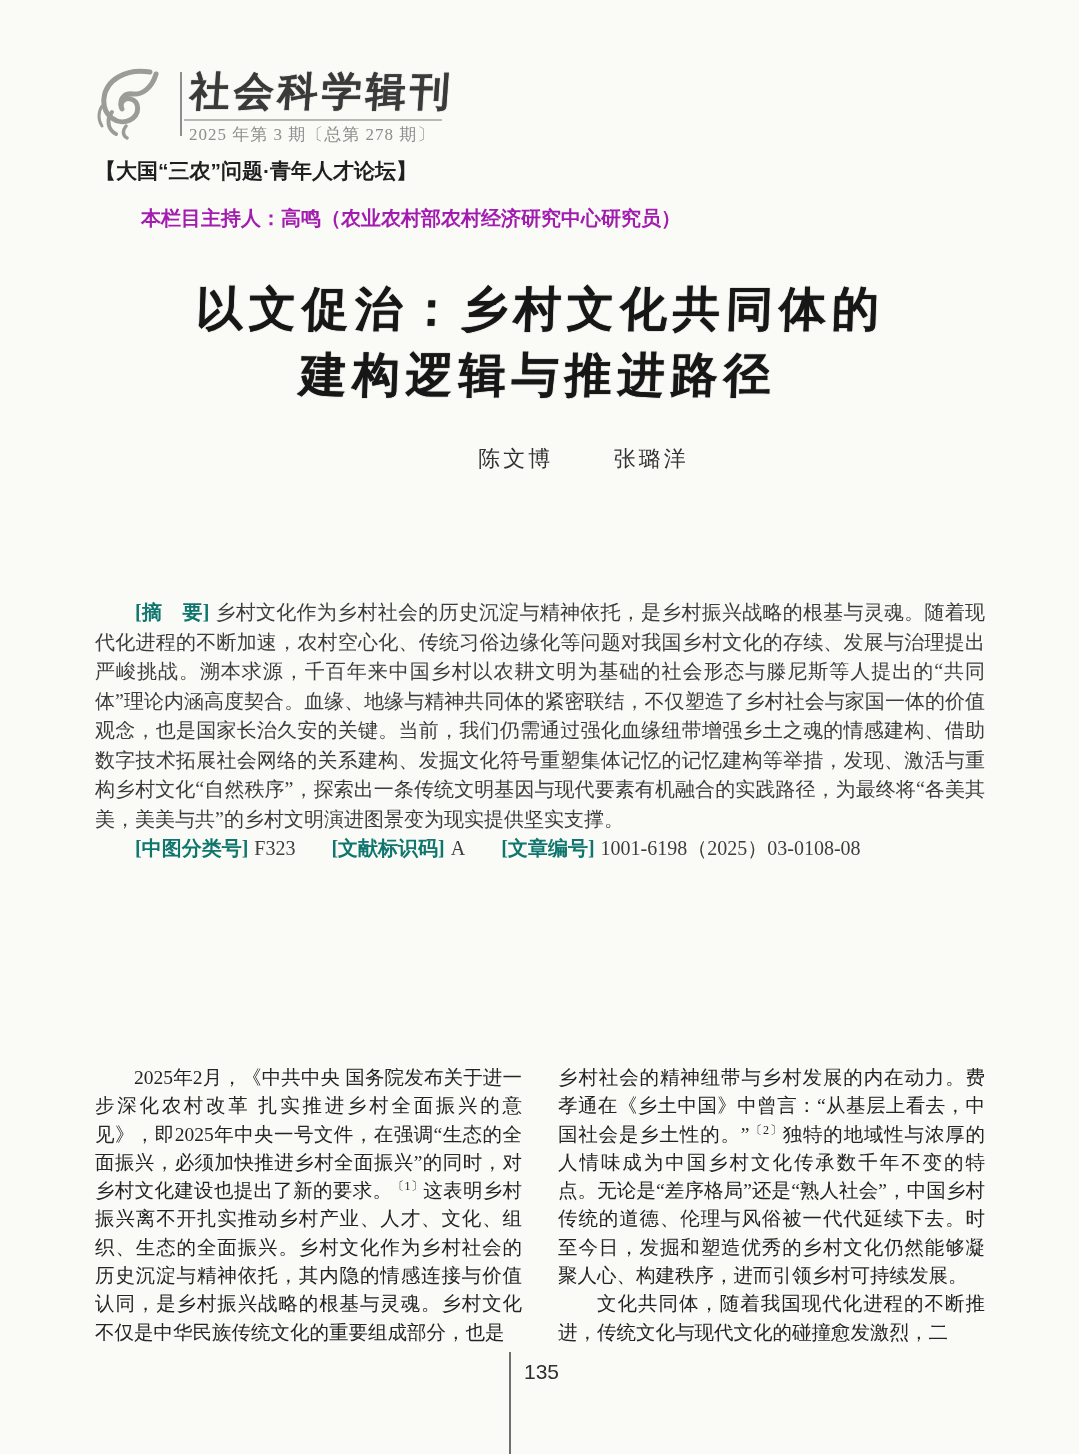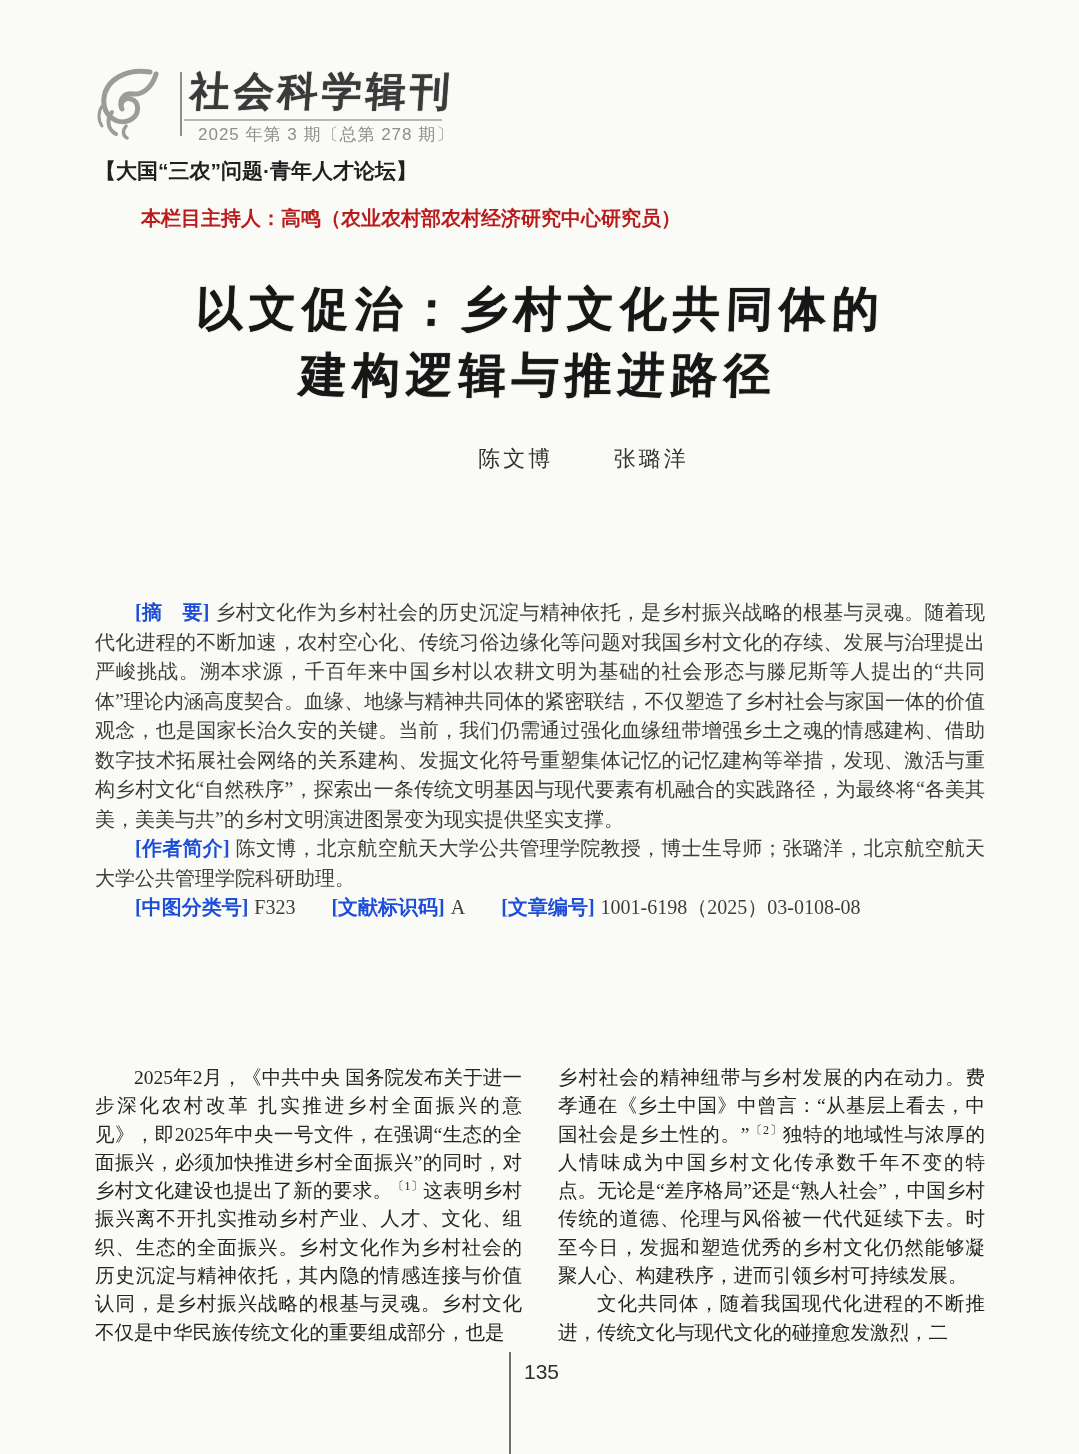--- a/index.html
+++ b/index.html
@@ -20,35 +20,34 @@
     left: 190px; top: 64px; width: 420px;
     font-size: 40px; font-weight: 900; letter-spacing: 4px;
     color: #3a3a3a; transform: skewX(-4deg);
     text-shadow: 0 0 1px #3a3a3a;
     white-space: nowrap;
   }
   .masthead-rule { left: 184px; top: 119px; width: 258px; height: 2px; background: #b8b8b6; }
   .issue-line {
     left: 189px; top: 123px;
     font-size: 17px; color: #8d8d8b; letter-spacing: 1px;
-    font-family: Liberation Sans, sans-serif;
+    font-family: Liberation Serif, serif;
     white-space: nowrap;
-    margin-left: 9px;
   }
 
   
   .section-header {
     left: 95px; top: 157px;
     font-size: 21px; font-weight: bold; color: #1f1f1f;
     font-family: "Liberation Sans", "DejaVu Sans", sans-serif;
     white-space: nowrap;
   }
   .host-line {
     left: 141px; top: 205px;
-    font-size: 20px; font-weight: bold; color: #b91c1c;
+    font-size: 20px; font-weight: bold; color: #a21caf;
     font-family: "Liberation Sans", "DejaVu Sans", sans-serif;
     white-space: nowrap;
   }
 
   
   .article-title {
     left: 0; top: 276px; width: 1079px;
     text-align: center;
     font-size: 47px; font-weight: 900; letter-spacing: 6px;
     line-height: 66px; color: #171717;
@@ -61,21 +60,21 @@
   }
   .authors .author { margin: 0 26px; }
 
   
   .meta-block {
     left: 95px; top: 598px; width: 890px;
     font-size: 20px; line-height: 29.5px; color: #3d3d3d;
     text-align: justify;
   }
   .meta-block p { margin: 0; text-indent: 2em; }
-  .meta-label { font-weight: bold; color: #1d4ed8; margin-right: 6px; }
+  .meta-label { font-weight: bold; color: #0f766e; margin-right: 6px; }
   .meta-gap { margin-left: 34px; }
   .meta-val { margin-right: 2px; }
 
   
   .body-columns {
     left: 95px; top: 1064px; width: 890px;
     display: flex; gap: 36px;
     font-size: 19.5px; line-height: 28.3px; color: #242424;
     text-align: justify;
   }
@@ -122,23 +121,20 @@
   <div class="abs authors">
     <span class="author">陈文博</span>
     <span class="author">张璐洋</span>
   </div>
 
   <section class="abs meta-block">
     <p>
       <b class="meta-label">[摘　要]</b><span>乡村文化作为乡村社会的历史沉淀与精神依托，是乡村振兴战略的根基与灵魂。随着现代化进程的不断加速，农村空心化、传统习俗边缘化等问题对我国乡村文化的存续、发展与治理提出严峻挑战。溯本求源，千百年来中国乡村以农耕文明为基础的社会形态与滕尼斯等人提出的“共同体”理论内涵高度契合。血缘、地缘与精神共同体的紧密联结，不仅塑造了乡村社会与家国一体的价值观念，也是国家长治久安的关键。当前，我们仍需通过强化血缘纽带增强乡土之魂的情感建构、借助数字技术拓展社会网络的关系建构、发掘文化符号重塑集体记忆的记忆建构等举措，发现、激活与重构乡村文化“自然秩序”，探索出一条传统文明基因与现代要素有机融合的实践路径，为最终将“各美其美，美美与共”的乡村文明演进图景变为现实提供坚实支撑。</span>
     </p>
     <p>
-      <b class="meta-label">[作者简介]</b><span>陈文博，北京航空航天大学公共管理学院教授，博士生导师；张璐洋，北京航空航天大学公共管理学院科研助理。</span>
-    </p>
-    <p>
       <b class="meta-label">[中图分类号]</b><span class="meta-val">F323</span><b class="meta-label meta-gap">[文献标识码]</b><span class="meta-val">A</span><b class="meta-label meta-gap">[文章编号]</b><span class="meta-val">1001-6198（2025）03-0108-08</span>
     </p>
   </section>
 
   <section class="abs body-columns">
     <div class="col">
       <p class="indent">
         <span>2025年2月，《中共中央 国务院发布关于进一步深化农村改革 扎实推进乡村全面振兴的意见》，即2025年中央一号文件，在强调“生态的全面振兴，必须加快推进乡村全面振兴”的同时，对乡村文化建设也提出了新的要求。</span><sup class="ref">〔1〕</sup><span>这表明乡村振兴离不开扎实推动乡村产业、人才、文化、组织、生态的全面振兴。乡村文化作为乡村社会的历史沉淀与精神依托，其内隐的情感连接与价值认同，是乡村振兴战略的根基与灵魂。乡村文化不仅是中华民族传统文化的重要组成部分，也是</span>
       </p>
     </div>

